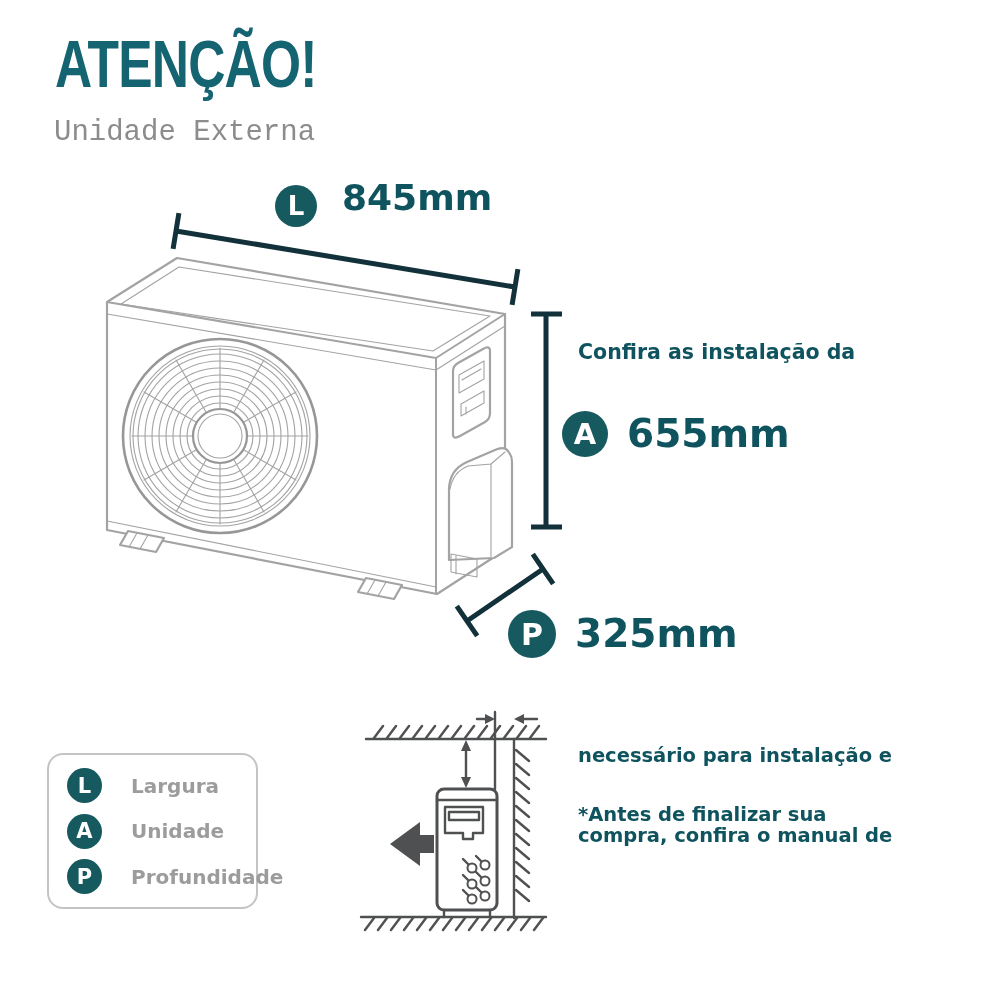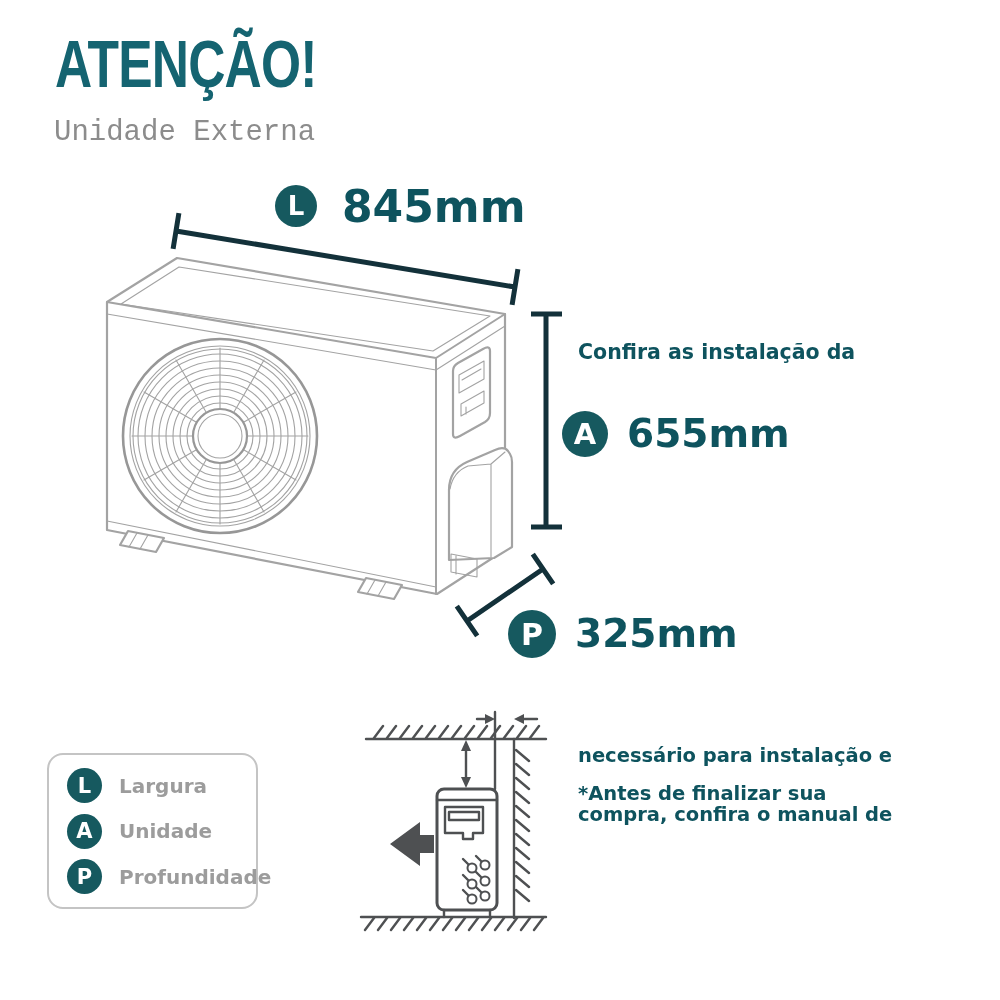--- a/index.html
+++ b/index.html
@@ -18,36 +18,36 @@
          display:flex;align-items:center;justify-content:center;
          font-family:"DejaVu Sans",sans-serif;font-weight:bold;}
   .badge-L{left:275px;top:185px;width:42px;height:42px;font-size:26px;}
   .badge-A{left:562px;top:411px;width:46px;height:46px;font-size:29px;}
   .badge-P{left:508px;top:610px;width:48px;height:48px;font-size:30px;}
   .badge-sm{width:35px;height:35px;font-size:21px;flex:none;}
 
   
   .dimval{font-family:"DejaVu Sans",sans-serif;font-weight:bold;color:var(--text-teal,#0e535e);
           white-space:nowrap;}
-  .val-L{left:342px;top:186px;font-size:44px;line-height:42px;}
+  .val-L{left:342px;top:177px;font-size:36px;line-height:42px;}
   .val-A{left:627px;top:412px;font-size:39px;line-height:44px;}
   .val-P{left:575px;top:611px;font-size:39px;line-height:46px;}
 
   
   .note{font-family:"DejaVu Sans",sans-serif;font-weight:bold;color:var(--text-teal,#0e535e);}
   .note-dim{left:578px;top:341px;font-size:20.5px;line-height:22.5px;}
   .note-block{left:578px;top:745px;font-size:19.5px;line-height:21.5px;}
-  .para2{margin-top:16px;}
+  .para2{margin-top:37px;}
 
   
   .legend{left:47px;top:753px;width:211px;height:156px;border:2px solid var(--legend-border,#c4c4c4);
           border-radius:16px;box-sizing:border-box;background:#fff;
           display:flex;flex-direction:column;justify-content:space-between;padding:13px 18px;}
   .legend-row{display:flex;align-items:center;}
-  .legend-label{margin-left:17px;font-family:"DejaVu Sans",sans-serif;font-weight:bold;
+  .legend-label{margin-left:29px;font-family:"DejaVu Sans",sans-serif;font-weight:bold;
                 font-size:20px;color:var(--legend-gray,#9c9c9c);white-space:nowrap;}
 
   
   svg{position:absolute;left:0;top:0;}
   .art  {stroke:var(--art-gray,#a3a3a3);fill:none;stroke-width:2;stroke-linejoin:round;stroke-linecap:round;}
   .artf {stroke:var(--art-gray,#a3a3a3);fill:#fff;stroke-width:2.2;stroke-linejoin:round;}
   .thin {stroke-width:1.1;}
   .ring {stroke-width:2.6;stroke:#979797;}
   .dim  {stroke:var(--dim-line,#13313a);stroke-width:5;fill:none;stroke-linecap:butt;}
   .diag {stroke:var(--diagram-gray,#4e5052);fill:none;stroke-width:2.4;stroke-linejoin:round;stroke-linecap:round;}

